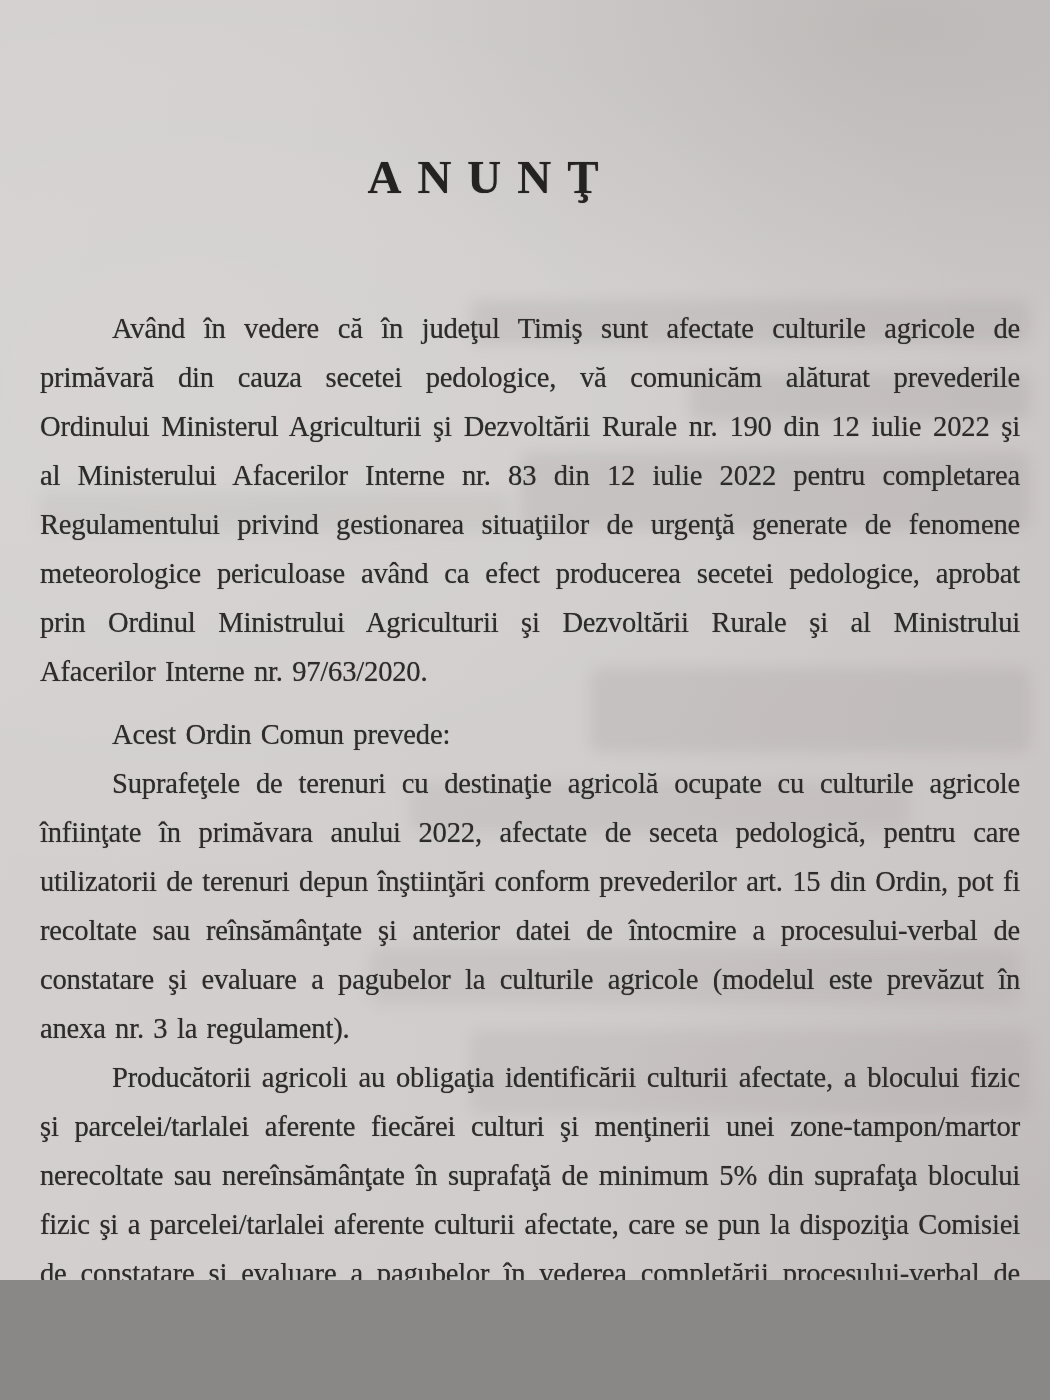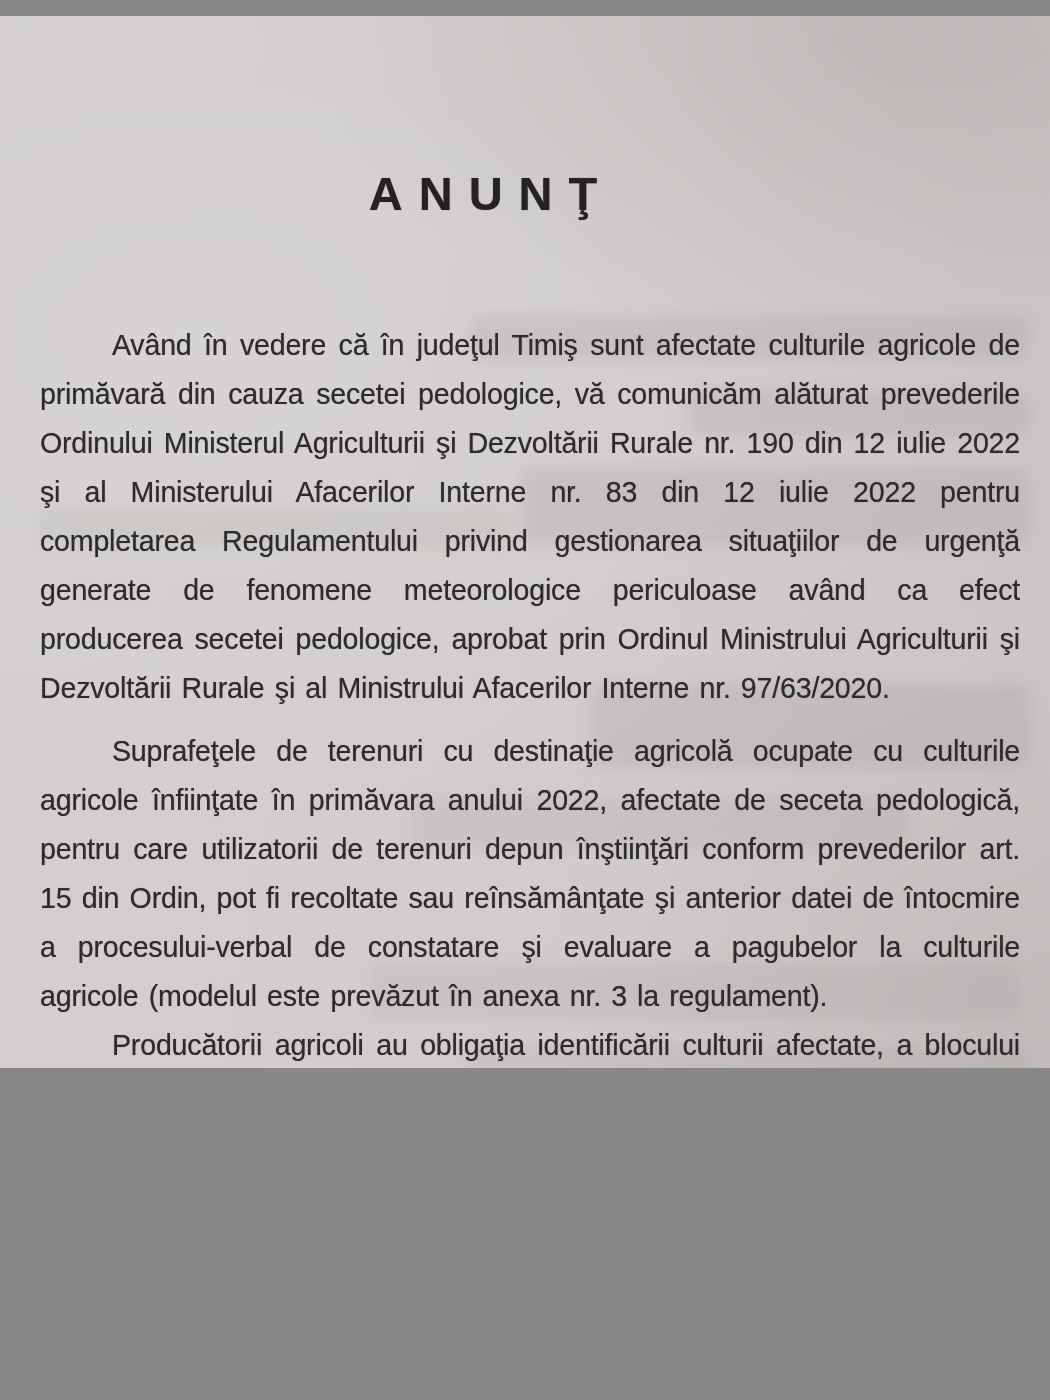--- a/index.html
+++ b/index.html
@@ -3,29 +3,29 @@
 <meta charset="utf-8">
 <style>
   html, body {
     margin: 0;
     padding: 0;
     background: #8a8886;
   }
   .page {
     position: relative;
     width: 1050px;
-    height: 1052px;
-    margin: 16px auto;
+    height: 1280px;
+    margin: 0 auto;
     overflow: hidden;
     background:
       radial-gradient(1400px 900px at 18% 30%, rgba(255,255,255,0.10), rgba(255,255,255,0) 60%),
       radial-gradient(900px 500px at 85% 2%, rgba(105,100,96,0.16), rgba(105,100,96,0) 65%),
       radial-gradient(800px 600px at 100% 95%, rgba(110,104,100,0.10), rgba(110,104,100,0) 60%),
       linear-gradient(100deg, var(--paper, #d3d0cf) 0%, #d0cdcc 55%, #c9c5c4 100%);
-    font-family: Liberation Sans, sans-serif;
+    font-family: Liberation Serif, serif;
     color: var(--ink, #2b2a29);
   }
   .doc-title {
     position: relative;
     left: -34px;
     margin: 150px 0 0 0;
     text-align: center;
     font-size: 47px;
     font-weight: 700;
     letter-spacing: 16px;
@@ -79,17 +79,18 @@
   <div class="artifact a4"></div>
   <div class="artifact a5"></div>
   <div class="artifact a6"></div>
   <div class="artifact a7"></div>
   <div class="artifact a8"></div>
 
   <div class="doc-title">ANUNŢ</div>
 
   <div class="doc-body">
     <p class="gap-after">Având în vedere că în judeţul Timiş sunt afectate culturile agricole de primăvară din cauza secetei pedologice, vă comunicăm alăturat prevederile Ordinului Ministerul Agriculturii şi Dezvoltării Rurale nr. 190 din 12 iulie 2022 şi al Ministerului Afacerilor Interne nr. 83 din 12 iulie 2022 pentru completarea Regulamentului privind gestionarea situaţiilor de urgenţă generate de fenomene meteorologice periculoase având ca efect producerea secetei pedologice, aprobat prin Ordinul Ministrului Agriculturii şi Dezvoltării Rurale şi al Ministrului Afacerilor Interne nr. 97/63/2020.</p>
+    <p>Acest Ordin Comun prevede:</p>
     <p>Suprafeţele de terenuri cu destinaţie agricolă ocupate cu culturile agricole înfiinţate în primăvara anului 2022, afectate de seceta pedologică, pentru care utilizatorii de terenuri depun înştiinţări conform prevederilor art. 15 din Ordin, pot fi recoltate sau reînsămânţate şi anterior datei de întocmire a procesului-verbal de constatare şi evaluare a pagubelor la culturile agricole (modelul este prevăzut în anexa nr. 3 la regulament).</p>
     <p>Producătorii agricoli au obligaţia identificării culturii afectate, a blocului fizic şi parcelei/tarlalei aferente fiecărei culturi şi menţinerii unei zone-tampon/martor nerecoltate sau nereînsămânţate în suprafaţă de minimum 5% din suprafaţa blocului fizic şi a parcelei/tarlalei aferente culturii afectate, care se pun la dispoziţia Comisiei de constatare şi evaluare a pagubelor în vederea completării procesului-verbal de constatare.</p>
   </div>
 
 </div>
 
 </body></html>

